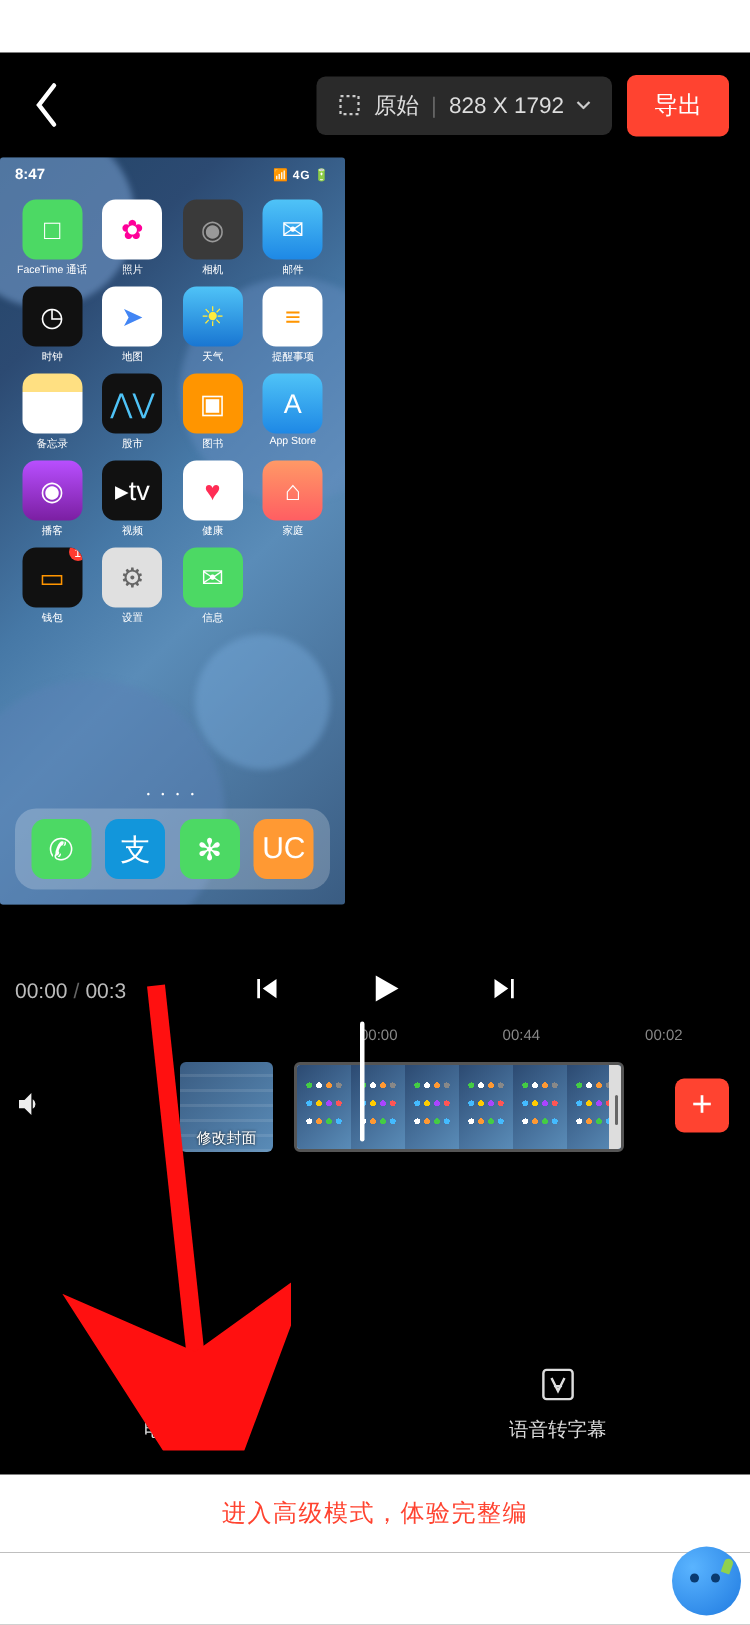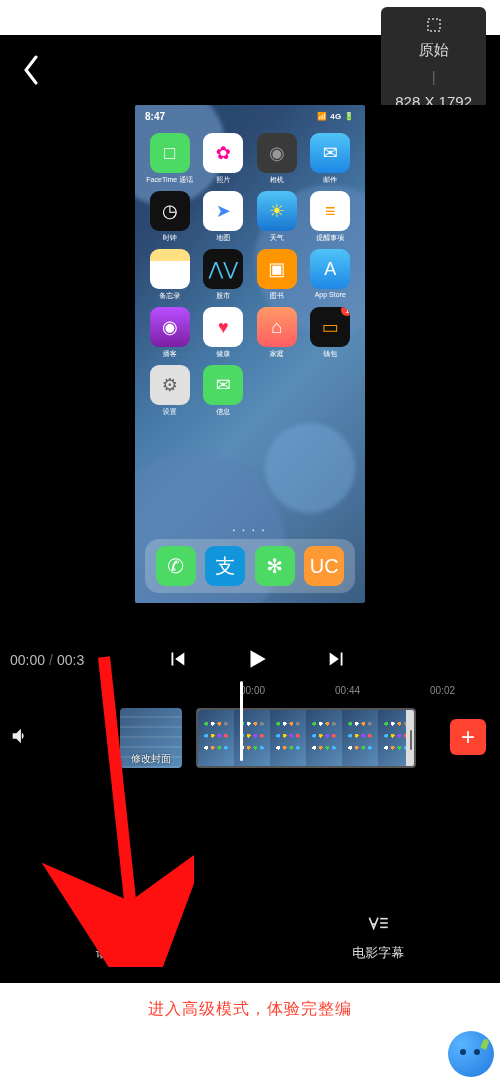--- a/index.html
+++ b/index.html
@@ -4,25 +4,25 @@
 <style>
   * { box-sizing: border-box; margin: 0; padding: 0; }
   html, body { width: 500px; height: 1083px; background: #fff; font-family: -apple-system, "PingFang SC", sans-serif; overflow: hidden; }
   .phone-frame { width: 500px; height: 1083px; position: relative; background: #fff; }
   .editor { position: absolute; left: 0; right: 0; top: 35px; height: 1000px; background: #000; color: #fff; }
   
   .hdr { display: flex; align-items: center; height: 70px; padding: 0 14px; gap: 10px; }
   .back { flex: 0 0 auto; padding: 6px 8px; }
   .back svg { width: 18px; height: 30px; display: block; }
   .hdr-spacer { flex: 1; }
-  .res-box { display: flex; align-items: center; gap: 8px; background: #2a2a2a; border-radius: 6px; padding: 10px 14px; color: #ddd; font-size: 15px; flex-direction: column; }
+  .res-box { display: flex; align-items: center; gap: 8px; background: #2a2a2a; border-radius: 6px; padding: 10px 14px; color: #ddd; font-size: 15px; }
   .res-box .sep { color: #666; }
   .export-btn { background: #ff4330; color: #fff; padding: 10px 18px; border-radius: 6px; font-size: 16px; }
   
-  .preview-area { position: relative; width: 100%; height: 530px; background: #000; display: flex; justify-content: center; align-items: flex-start; }
+  .preview-area { position: relative; width: 100%; height: 530px; background: #000; display: flex; align-items: flex-start; }
   .phone-screen { width: 230px; height: 498px; background: linear-gradient(135deg,#246 0%, #2c4a72 20%, #4678a6 45%, #5a8cb8 60%, #3a5c82 100%); position: relative; overflow: hidden; border-radius: 2px; }
   .bokeh { position: absolute; border-radius: 50%; background: rgba(120,160,210,0.55); filter: blur(2px); }
   .bokeh.b1 { width: 120px; height: 120px; left: -30px; top: -20px; }
   .bokeh.b2 { width: 150px; height: 150px; right: -40px; top: 80px; background: rgba(100,140,190,0.5);}
   .bokeh.b3 { width: 180px; height: 180px; left: -30px; bottom: -30px; background: rgba(90,130,180,0.55);}
   .bokeh.b4 { width: 90px; height: 90px; right: 10px; bottom: 90px; background: rgba(120,170,220,0.45);}
   .ios-statusbar { position: absolute; top: 0; left: 0; right: 0; height: 22px; display: flex; align-items: center; padding: 0 10px; font-size: 10px; color: #fff; font-weight: 600; }
   .ios-statusbar .r { margin-left: auto; font-size: 8px; letter-spacing: 0.5px; }
   .ios-grid { position: absolute; top: 28px; left: 10px; right: 10px; display: grid; grid-template-columns: repeat(4,1fr); gap: 6px 4px; }
   .app { display: flex; flex-direction: column; align-items: center; gap: 2px; }
@@ -98,20 +98,21 @@
         <svg width="16" height="16" viewBox="0 0 16 16">
             <rect x="2" y="2" width="12" height="12" stroke="#ccc" stroke-width="1.5" fill="none" stroke-dasharray="2 2"></rect>
           </svg>
         <span>原始</span>
         <span class="sep">|</span>
         <span>828 X 1792</span>
         <svg width="10" height="6" viewBox="0 0 10 6">
             <path d="M1 1 L5 5 L9 1" stroke="#ccc" stroke-width="1.5" fill="none"></path>
           </svg>
       </div>
+      <div class="export-btn">导出</div>
     </div>
 
     <div class="preview-area">
       <div class="phone-screen">
         <div class="bokeh b1"></div>
           <div class="bokeh b2"></div>
           <div class="bokeh b3"></div>
           <div class="bokeh b4"></div>
         <div class="ios-statusbar">
           <span>8:47</span>
@@ -162,20 +163,24 @@
               <div class="ic" style="background: rgb(255, 149, 0); color: rgb(255, 255, 255);">▣</div>
               <div class="lbl">图书</div>
             </div>
             <div class="app">
               <div class="ic" style="background: linear-gradient(rgb(79, 195, 247), rgb(30, 136, 229)); color: rgb(255, 255, 255);">A</div>
               <div class="lbl">App Store</div>
             </div>
             <div class="app">
               <div class="ic" style="background: linear-gradient(rgb(184, 79, 255), rgb(123, 31, 162)); color: rgb(255, 255, 255);">◉</div>
               <div class="lbl">播客</div>
+            </div>
+            <div class="app">
+              <div class="ic" style="background: rgb(17, 17, 17); color: rgb(255, 255, 255);">▸tv</div>
+              <div class="lbl">视频</div>
             </div>
             <div class="app">
               <div class="ic" style="background: rgb(255, 255, 255); color: rgb(255, 45, 85);">♥</div>
               <div class="lbl">健康</div>
             </div>
             <div class="app">
               <div class="ic" style="background: linear-gradient(rgb(255, 153, 102), rgb(255, 94, 98)); color: rgb(255, 255, 255);">⌂</div>
               <div class="lbl">家庭</div>
             </div>
             <div class="app">
@@ -247,33 +252,33 @@
       </div>
       <div class="playhead"></div>
       <div class="add-clip">
         <span>+</span>
       </div>
     </div>
 
     <div class="tools" id="tools">
         <div class="tool">
           <svg viewBox="0 0 24 24" stroke="#ddd" stroke-width="1.5" fill="none">
-            <rect x="3" y="3" width="18" height="18" rx="2"></rect>
-            <path d="M8 8 L12 16 L16 8 M9.5 13 H14.5"></path>
-          </svg>
-          <span>语音转字幕</span>
-        </div>
-        <div class="tool">
-          <svg viewBox="0 0 24 24" stroke="#ddd" stroke-width="1.5" fill="none">
             <path d="M4 7 L8 17 L12 7 M6 13 H10"></path>
             <line x1="14" y1="8" x2="21" y2="8"></line>
             <line x1="14" y1="12" x2="21" y2="12"></line>
             <line x1="14" y1="16" x2="21" y2="16"></line>
           </svg>
           <span>电影字幕</span>
+        </div>
+        <div class="tool">
+          <svg viewBox="0 0 24 24" stroke="#ddd" stroke-width="1.5" fill="none">
+            <rect x="3" y="3" width="18" height="18" rx="2"></rect>
+            <path d="M8 8 L12 16 L16 8 M9.5 13 H14.5"></path>
+          </svg>
+          <span>语音转字幕</span>
         </div>
       </div>
 
     <div class="adv-bar">
       <span>进入高级模式，体验完整编</span>
     </div>
 
     <svg class="arrow-overlay" width="170" height="320">
       <defs>
           <marker id="ah" markerWidth="14" markerHeight="14" refX="7" refY="7" orient="auto">

